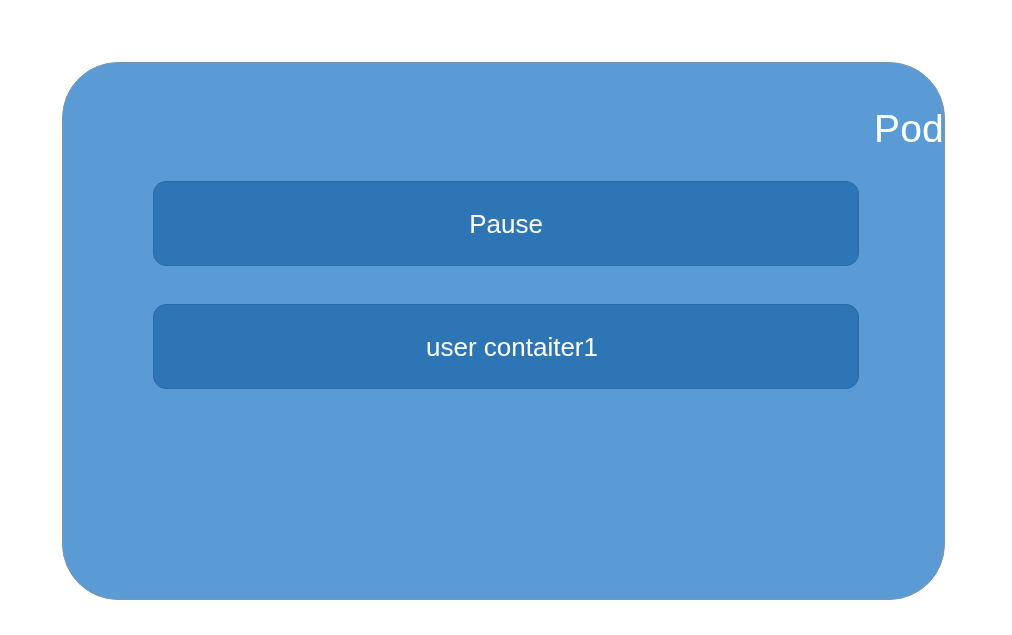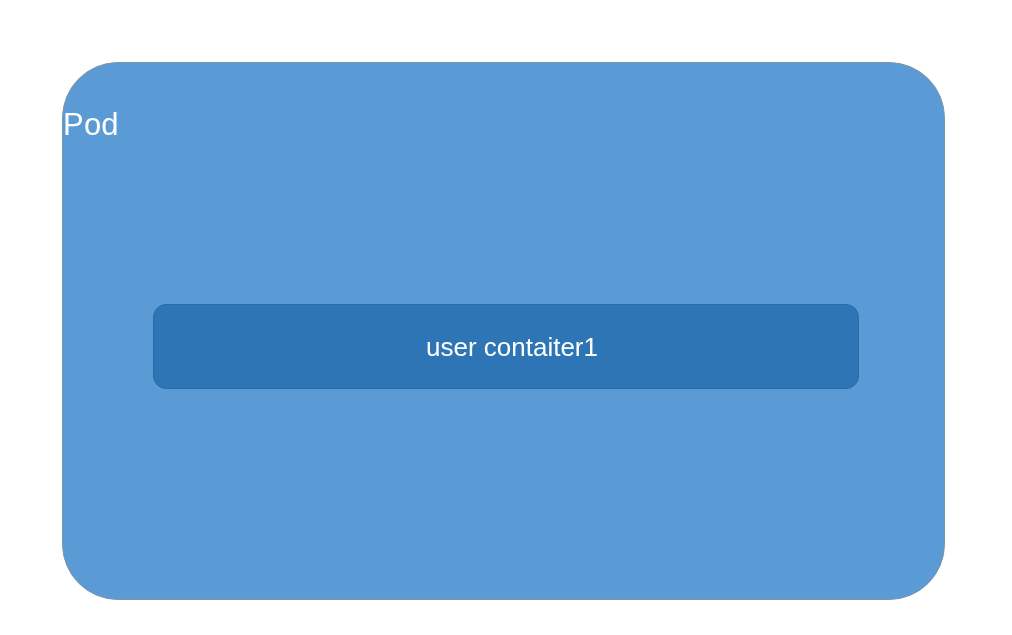--- a/index.html
+++ b/index.html
@@ -33,23 +33,23 @@
     background: #5b9bd5;
     border: 1px solid #7f95a8;
     border-radius: 56px;
   }
 
   #pod-title {
     position: absolute;
     left: 0;
     top: 46px;
     width: 100%;
-    text-align: left;
+    text-align: right;
     color: #ffffff;
-    font-size: 31px;
+    font-size: 39px;
     line-height: 1;
     font-weight: normal;
     letter-spacing: 0.2px;
     white-space: nowrap;
   }
 
   
   .pod-box {
     position: absolute;
     left: 90px;
@@ -78,20 +78,23 @@
 </style>
 </head>
 <body>
 
 <div id="diagram-canvas">
 
   <div id="pod-container">
 
     <div id="pod-title">Pod</div>
 
+    <div class="pod-box" id="pod-box-0">
+      <span class="pod-box-label">Pause</span>
+    </div>
 
     <div class="pod-box" id="pod-box-1">
       <span class="pod-box-label">user contaiter1</span>
     </div>
 
 
   </div>
 
 </div>
 

